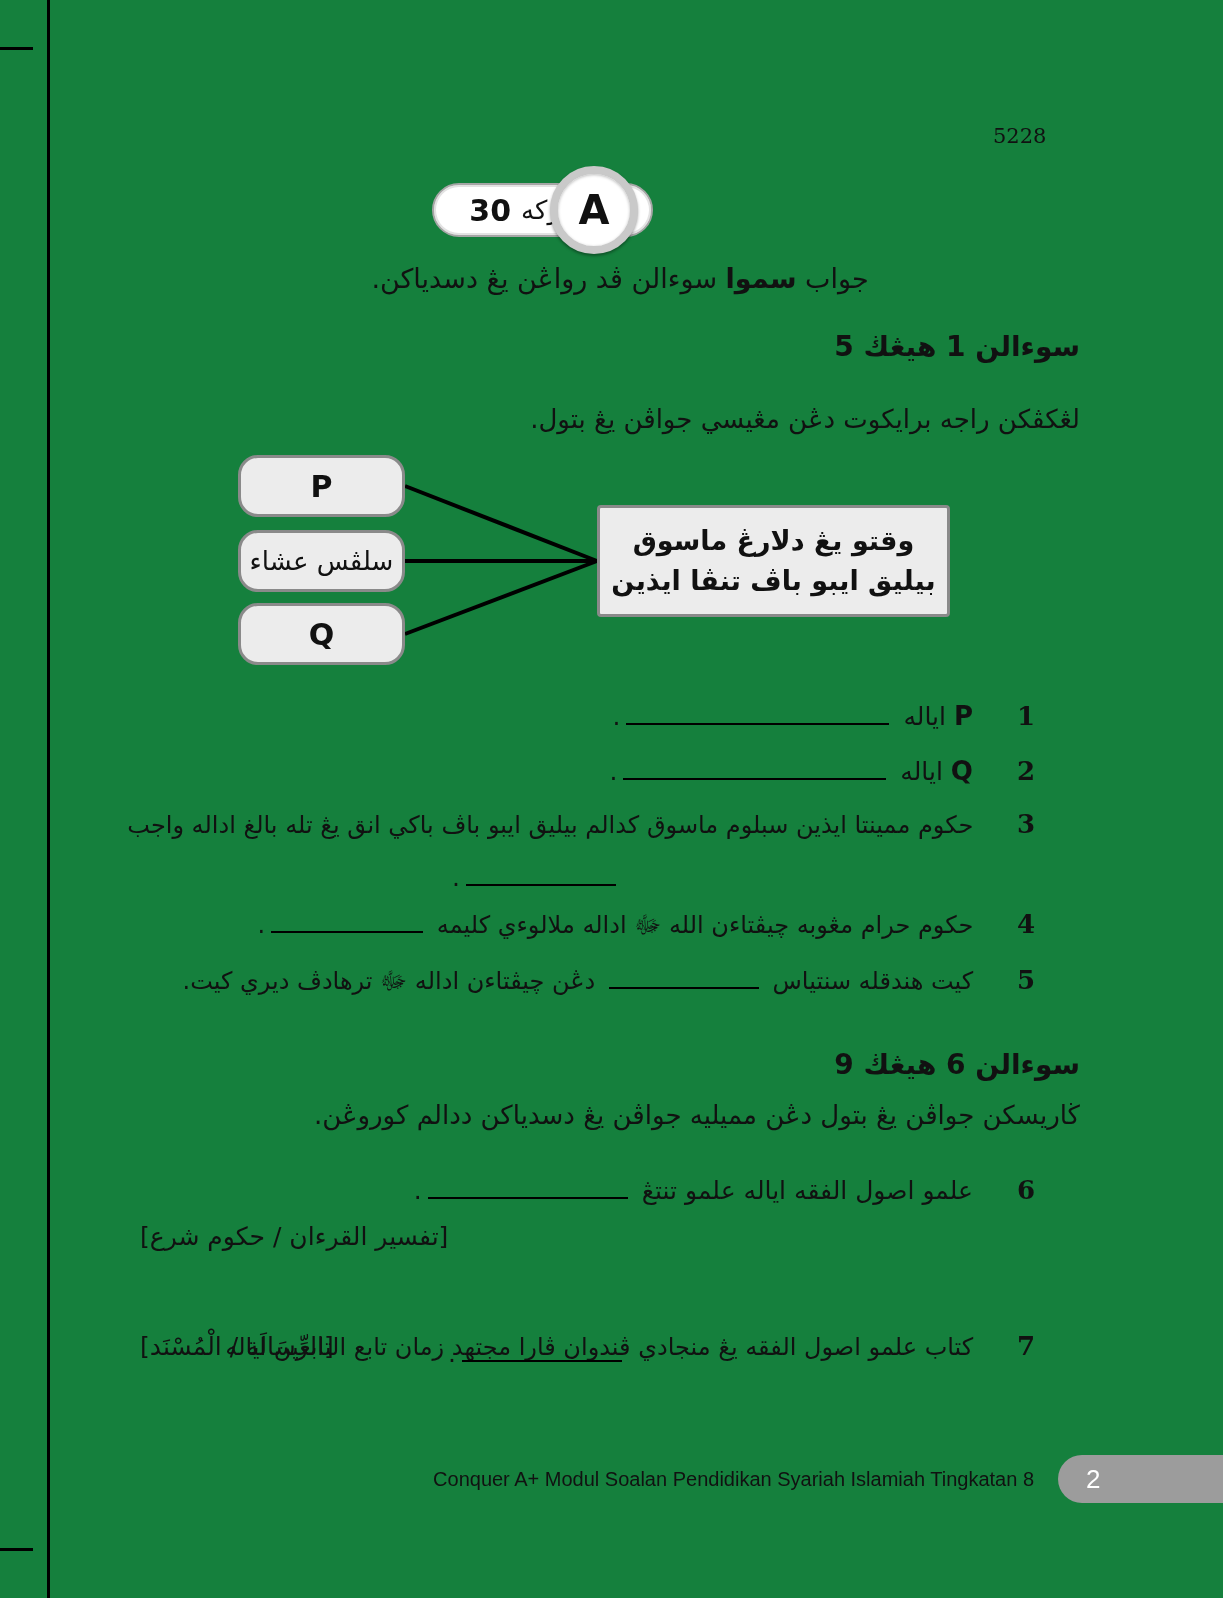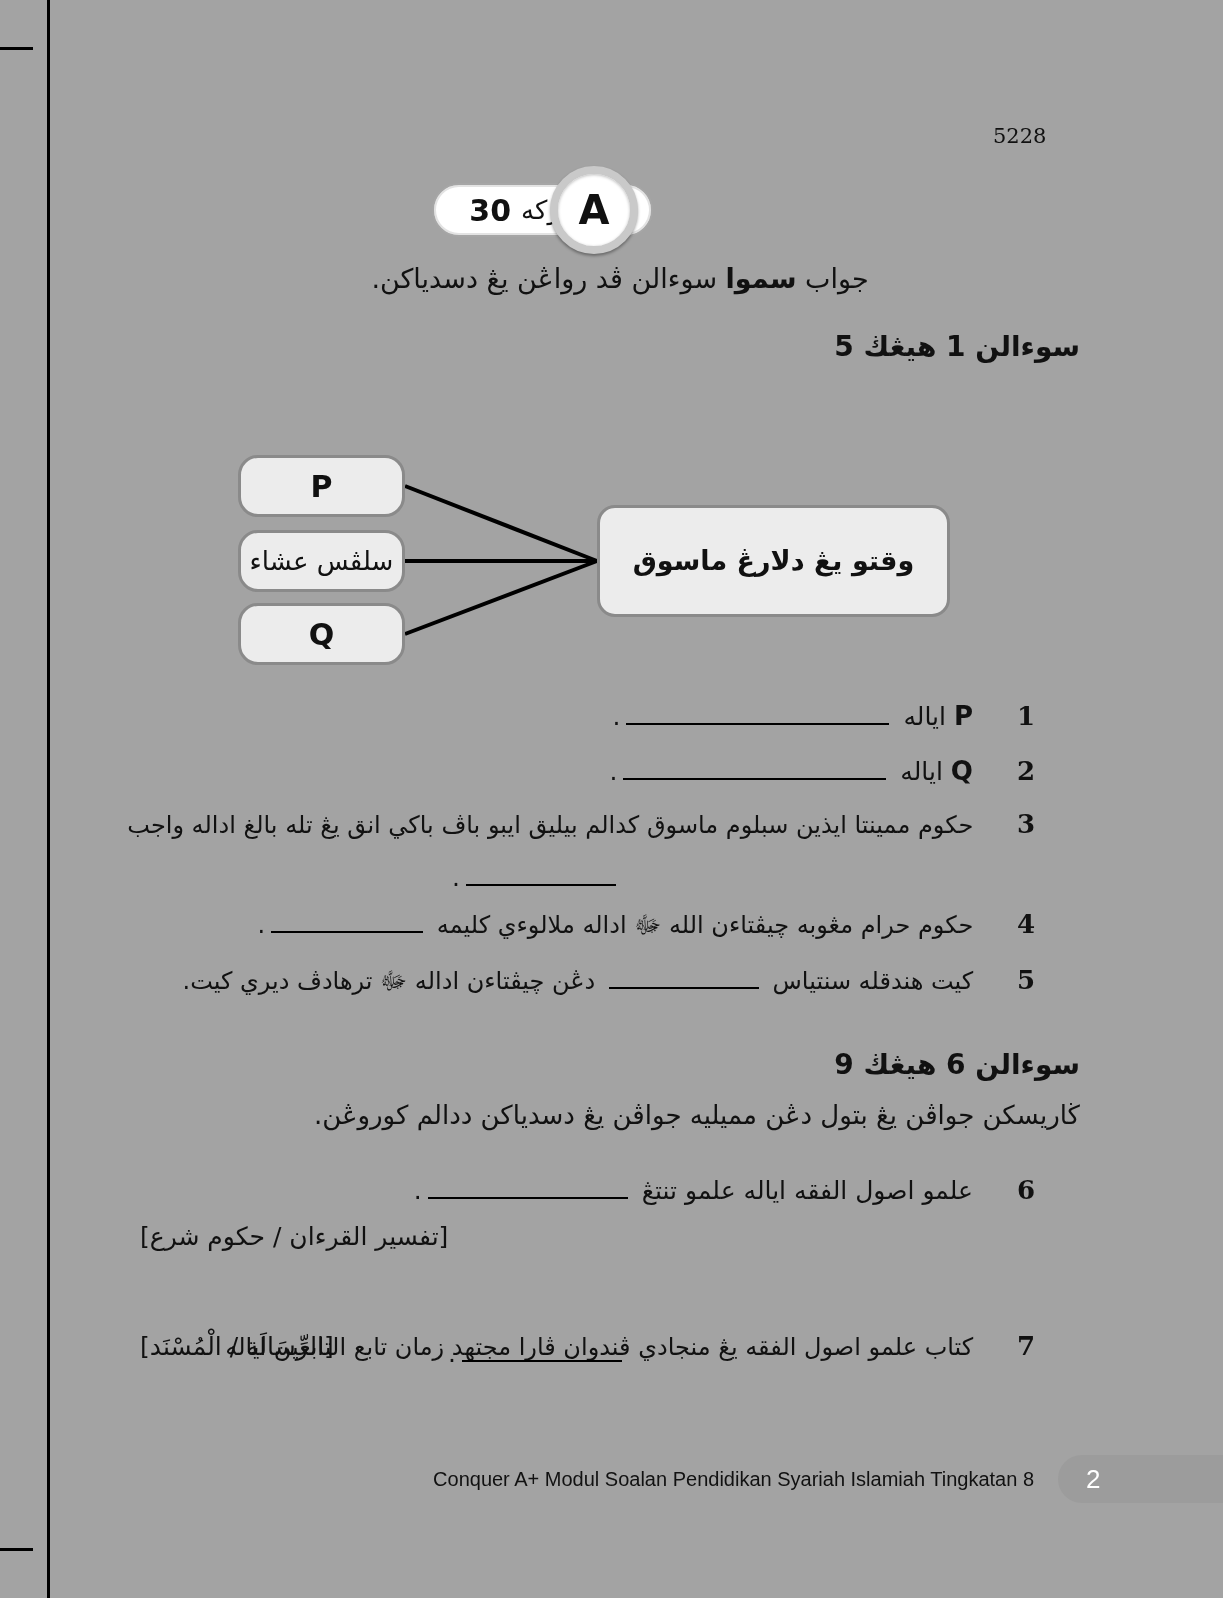--- a/index.html
+++ b/index.html
@@ -1,16 +1,16 @@
 <!DOCTYPE html>
 <html><head>
 <meta charset="utf-8">
 <style>
   html,body{margin:0;padding:0;background:#fff;}
-  .page{position:relative;width:1223px;height:1598px;background:#a3a3a3;overflow:hidden;
+  .page{position:relative;width:1223px;height:1598px;background:#15803d;overflow:hidden;
         font-family:"DejaVu Sans",sans-serif;color:#111;}
   
   .spine{position:absolute;left:47px;top:0;width:3px;height:1598px;background:#000;}
   .tick-top{position:absolute;left:0;top:47px;width:33px;height:3px;background:#000;}
   .tick-bottom{position:absolute;left:0;top:1548px;width:33px;height:3px;background:#000;}
   
   .code{position:absolute;left:993px;top:124px;font-family:"DejaVu Serif",serif;font-size:21px;}
   
   .badge{position:absolute;left:430px;top:156px;width:350px;height:112px;}
   .badge .pill{position:absolute;left:2px;top:27px;width:221px;height:54px;background:#fff;
@@ -34,21 +34,21 @@
   .sec-title2{top:1048px;}
   .sec-instr2{top:1100px;}
   
   .diagram{position:absolute;left:238px;top:452px;width:714px;height:215px;}
   .diagram svg{position:absolute;left:0;top:0;}
   .dbox{position:absolute;background:#ececec;border:3px solid #8a8a8a;border-radius:20px;box-sizing:border-box;
     display:flex;align-items:center;justify-content:center;}
   .dbox.small{left:0;width:167px;height:62px;}
   .dbox .big-letter{font-weight:bold;font-size:30px;}
   .dbox .jawi{font-size:26px;}
-  .dbox.target{left:359px;top:53px;width:353px;height:112px;border-radius:18px;flex-direction:column;
+  .dbox.target{left:359px;top:53px;width:353px;height:112px;border-radius:4px;flex-direction:column;
     font-weight:bold;font-size:27px;line-height:1.5;white-space:nowrap;}
   
   .qrow{position:absolute;left:140px;width:895px;font-size:25px;line-height:1.45;direction:rtl;white-space:nowrap;}
   .qnum{font-family:"DejaVu Serif",serif;font-weight:bold;font-size:26px;margin-left:36px;}
   .qletter{font-weight:bold;font-size:26px;font-family:"DejaVu Sans",sans-serif;}
   .blank{display:inline-block;border-bottom:2.5px solid #000;height:0.95em;vertical-align:baseline;margin:0 6px;}
   .free{position:absolute;font-size:25px;direction:rtl;white-space:nowrap;}
   .longline{font-size:24px;}
   
   .footer-title{position:absolute;right:189px;top:1468px;font-family:"Liberation Sans",sans-serif;font-size:20px;}
@@ -77,38 +77,40 @@
     </div>
   </div>
 
   <div class="intro rtl">
     <span>جواب</span>
     <b>سموا</b>
     <span>سوءالن ڤد رواڠن يڠ دسدياكن.</span>
   </div>
 
   <div class="sec-title rtl">سوءالن 1 هيڠڬ 5</div>
+  <div class="sec-instr rtl">لڠكڤكن راجه برايكوت دڠن مڠيسي جواڤن يڠ بتول.</div>
 
   <div class="diagram">
     <svg width="714" height="215">
       <line x1="167" y1="34" x2="359" y2="109" stroke="#000" stroke-width="4"></line>
       <line x1="167" y1="109" x2="359" y2="109" stroke="#000" stroke-width="4"></line>
       <line x1="167" y1="182" x2="359" y2="109" stroke="#000" stroke-width="4"></line>
     </svg>
     <div class="dbox small" style="top:3px;">
       <span class="big-letter">P</span>
     </div>
     <div class="dbox small" style="top:78px;">
       <span class="jawi rtl">سلڤس عشاء</span>
     </div>
     <div class="dbox small" style="top:151px;">
       <span class="big-letter">Q</span>
     </div>
     <div class="dbox target rtl">
       <span>وقتو يڠ دلارڠ ماسوق</span>
+      <span>بيليق ايبو باڤ تنڤا ايذين</span>
     </div>
   </div>
 
   <div class="qrow" style="top:698px;">
     <span class="qnum">1</span>
     <span class="qletter">P</span>
     <span>اياله</span>
     <span class="blank" style="width:263px;"></span><span>.</span>
   </div>
 

